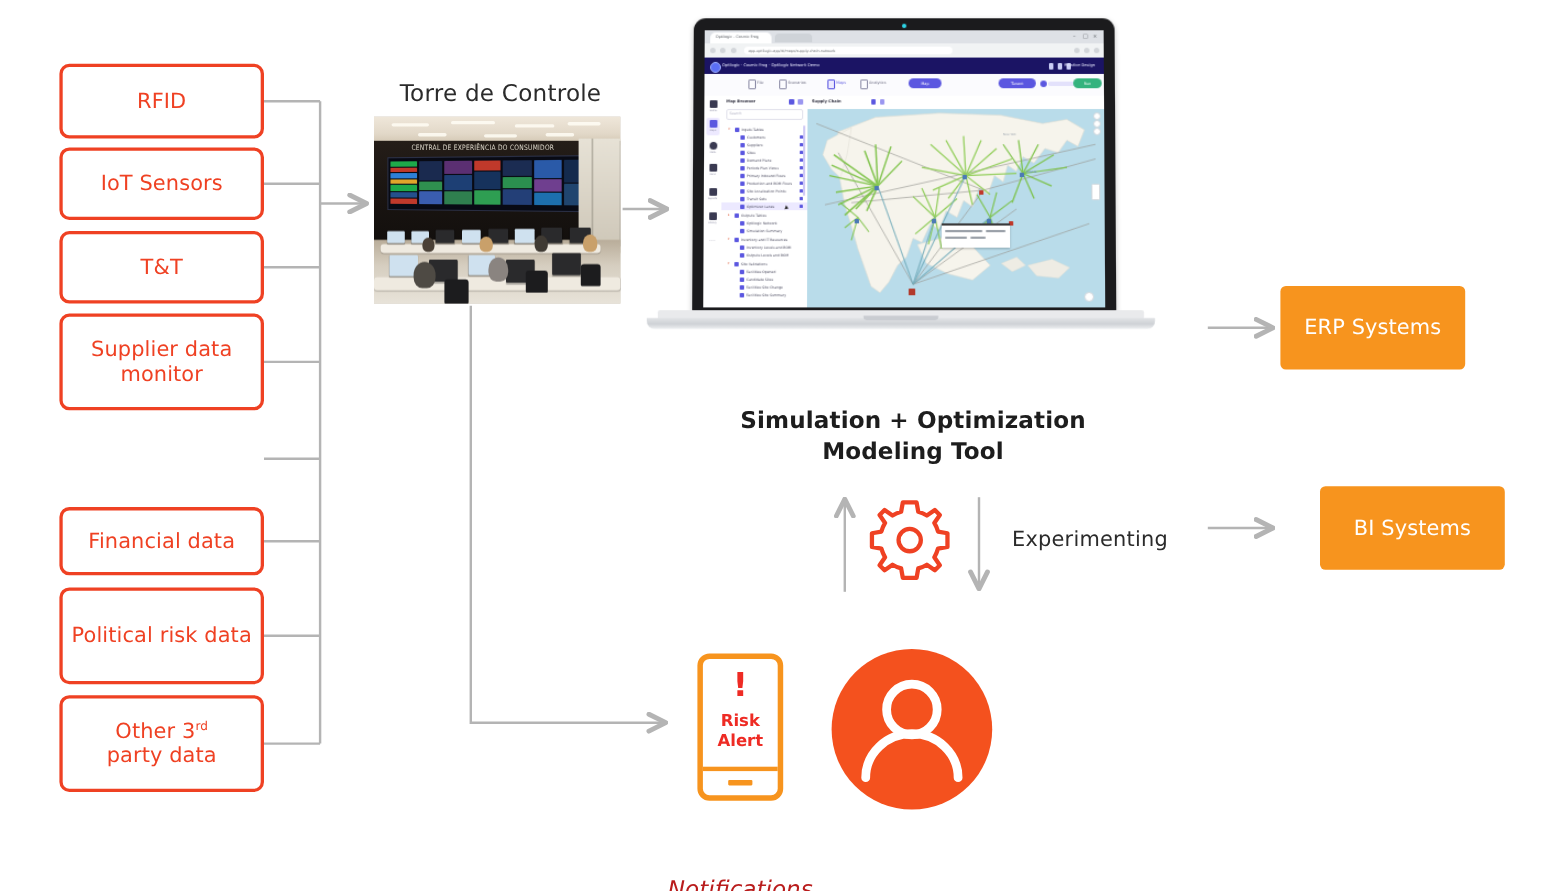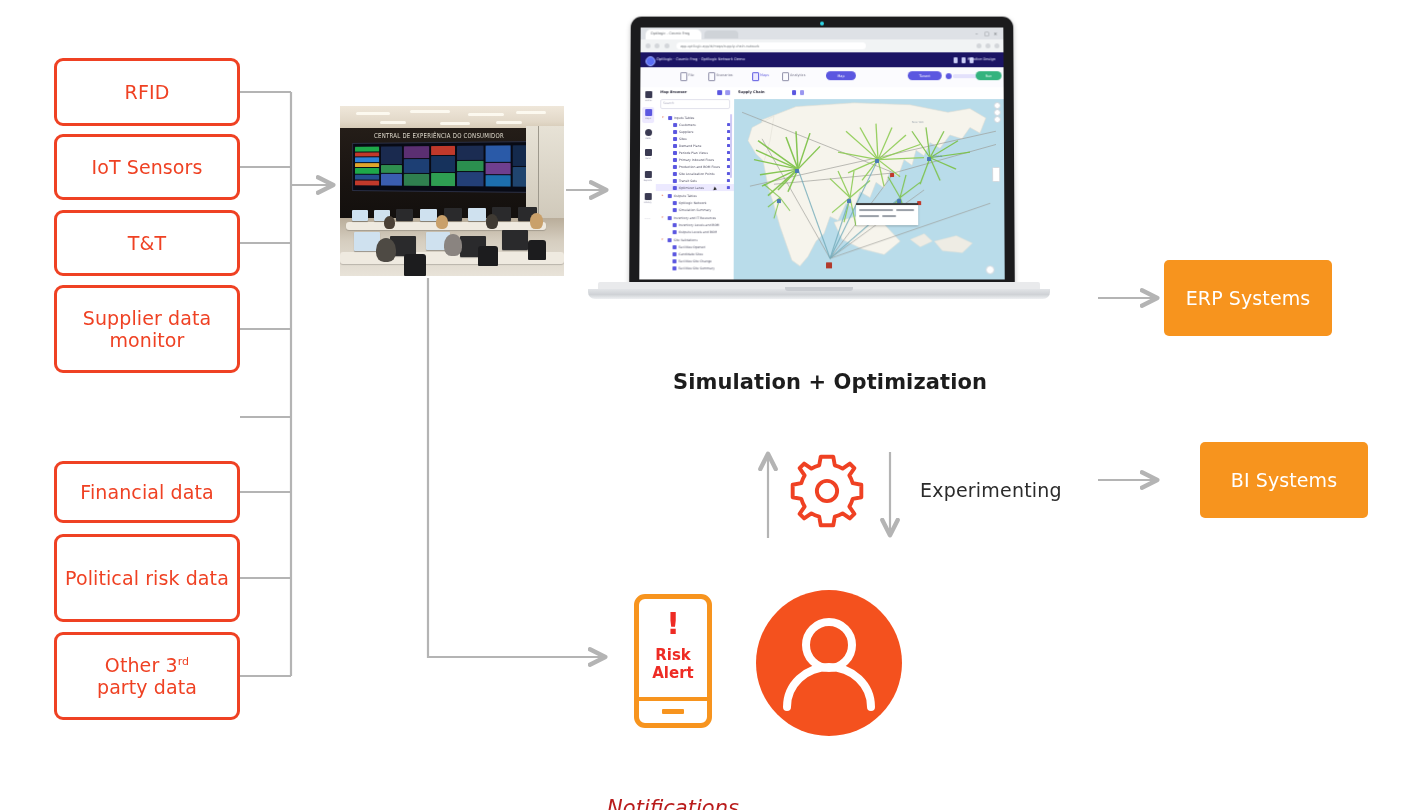--- a/index.html
+++ b/index.html
@@ -249,20 +249,21 @@
   <div class="src-box" style="top:461px;height:62px;">
       <span>Financial data</span>
     </div>
   <div class="src-box" style="top:534px;height:88px;">
       <span>Political risk data</span>
     </div>
   <div class="src-box" style="top:632px;height:88px;">
     <span><span>Other 3</span><sup>rd</sup><br><span>party data</span></span>
   </div>
 
+  <div id="torre-label">Torre de Controle</div>
 
   <div id="controlroom">
     <div class="cr-ceiling">
       <div class="cr-ceil-light" style="left:16px;top:6px;width:34px;"></div>
       <div class="cr-ceil-light" style="left:70px;top:4px;width:40px;"></div>
       <div class="cr-ceil-light" style="left:128px;top:7px;width:36px;"></div>
       <div class="cr-ceil-light" style="left:176px;top:5px;width:30px;"></div>
       <div class="cr-ceil-light" style="left:40px;top:15px;width:26px;"></div>
       <div class="cr-ceil-light" style="left:100px;top:16px;width:30px;"></div>
       <div class="cr-ceil-light" style="left:156px;top:15px;width:26px;"></div>
@@ -649,20 +650,21 @@
     </div>
     <div id="lap-base">
       <div class="base-top"></div>
       <div class="base-bot"></div>
       <div class="base-notch"></div>
     </div>
   </div>
 
   <div id="center-caption">
     <div>Simulation + Optimization</div>
+    <div>Modeling Tool</div>
   </div>
 
   <div id="gear">
     <svg viewBox="0 0 100 100" width="78" height="78">
       <path d="M50,6 L58,6 L60,17 C63.5,18 66.9,19.4 70,21.3 L79.3,14.9 L85.1,20.7 L78.7,30
                C80.6,33.1 82,36.5 83,40 L94,42 L94,58 L83,60 C82,63.5 80.6,66.9 78.7,70
                L85.1,79.3 L79.3,85.1 L70,78.7 C66.9,80.6 63.5,82 60,83 L58,94 L42,94 L40,83
                C36.5,82 33.1,80.6 30,78.7 L20.7,85.1 L14.9,79.3 L21.3,70 C19.4,66.9 18,63.5 17,60
                L6,58 L6,42 L17,40 C18,36.5 19.4,33.1 21.3,30 L14.9,20.7 L20.7,14.9 L30,21.3
                C33.1,19.4 36.5,18 40,17 L42,6 Z" fill="none" stroke="#ef4123" stroke-width="5" stroke-linejoin="round"></path>

